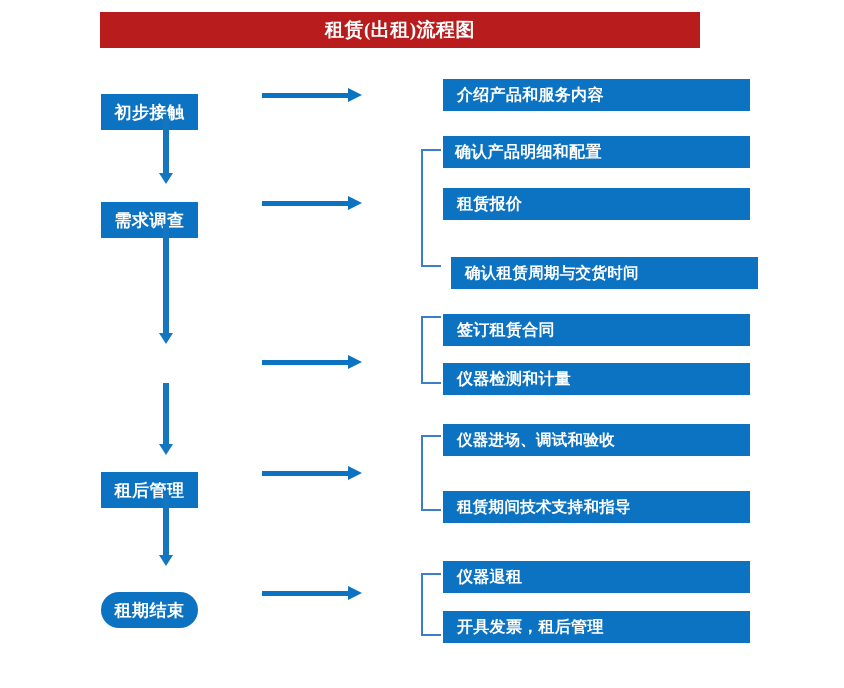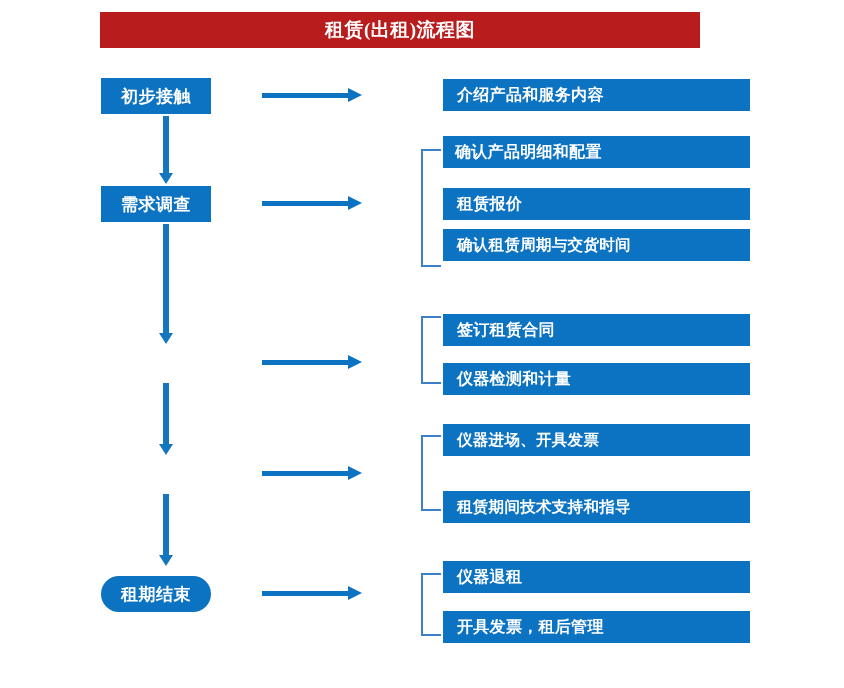--- a/index.html
+++ b/index.html
@@ -36,30 +36,31 @@
     display: flex;
     align-items: center;
     justify-content: center;
     letter-spacing: 0.5px;
   }
 
   
   .stage-box {
     position: absolute;
     left: 101px;
-    width: 110px;
+    width: 97px;
     height: 36px;
     background: #0C72C2;
     color: #ffffff;
     font-size: 17px;
     font-weight: bold;
     display: flex;
     align-items: center;
     justify-content: center;
     letter-spacing: 0.5px;
+    margin-top: 16px;
   }
 
   
   .detail-box {
     position: absolute;
     left: 443px;
     width: 307px;
     height: 32px;
     background: #0C72C2;
     color: #ffffff;
@@ -160,21 +161,21 @@
     <div class="shaft"></div>
     <div class="head"></div>
   </div>
 
   <div class="bracket" style="top:149px; height:118px;"></div>
 
   <div class="detail-box" style="top:136px;padding-left:12px;">确认产品明细和配置</div>
 
   <div class="detail-box" style="top:188px;font-family:Liberation Mono, monospace;">租赁报价</div>
 
-  <div class="detail-box wide-text" style="top:229px;">确认租赁周期与交货时间</div>
+  <div class="detail-box wide-text" style="top:257px;margin-left:8px;">确认租赁周期与交货时间</div>
 
   <div class="v-arrow" style="top:224px; height:120px;">
     <div class="shaft" style="height:110px;"></div>
     <div class="head" style="top:109px;"></div>
   </div>
 
 
   <div class="h-arrow" style="top:355px;">
     <div class="shaft"></div>
     <div class="head"></div>
@@ -184,29 +185,30 @@
 
   <div class="detail-box" style="top:314px;">签订租赁合同</div>
 
   <div class="detail-box" style="top:363px;">仪器检测和计量</div>
 
   <div class="v-arrow" style="top:383px; height:72px;">
     <div class="shaft" style="height:62px;"></div>
     <div class="head" style="top:61px;"></div>
   </div>
 
+  <div class="stage-box" style="top:456px;">租后管理</div>
 
   <div class="h-arrow" style="top:466px;">
     <div class="shaft"></div>
     <div class="head"></div>
   </div>
 
   <div class="bracket" style="top:435px; height:76px;"></div>
 
-  <div class="detail-box wide-text" style="top:424px;">仪器进场、开具发票</div>
+  <div class="detail-box wide-text" style="top:424px;">仪器进场、调试和验收</div>
 
   <div class="detail-box wide-text" style="top:491px;">租赁期间技术支持和指导</div>
 
   <div class="v-arrow" style="top:494px; height:72px;">
     <div class="shaft" style="height:62px;"></div>
     <div class="head" style="top:61px;"></div>
   </div>
 
   <div class="stage-box" style="top:576px;border-radius:18px;">租期结束</div>
 

